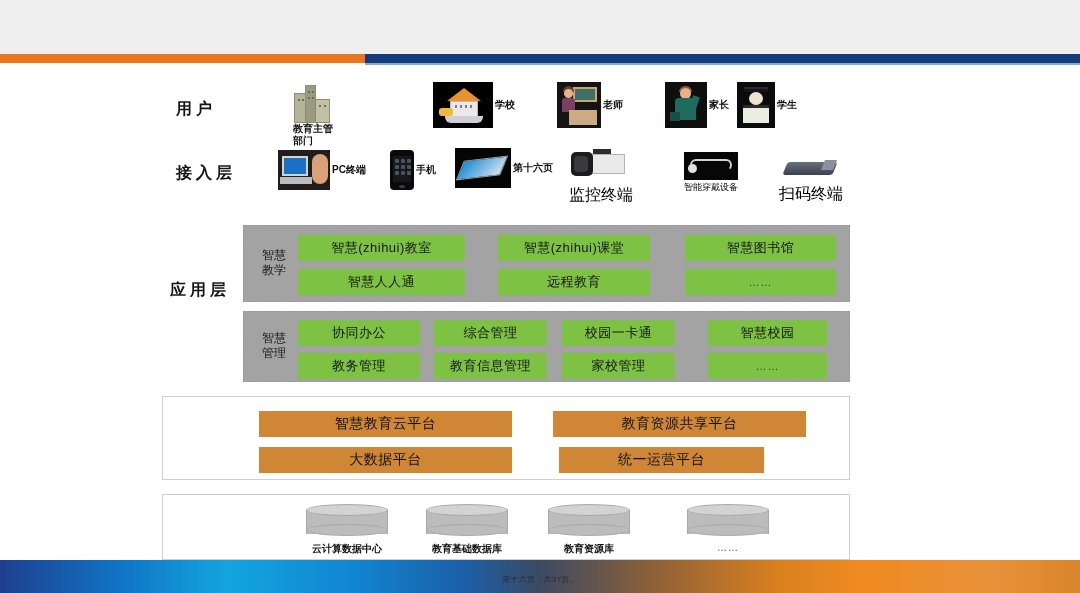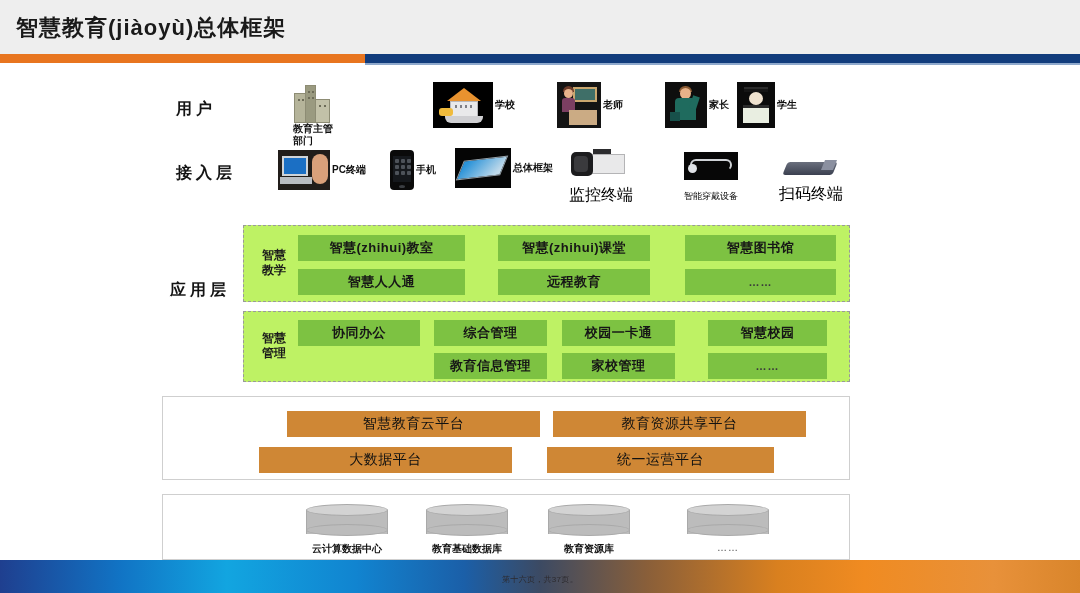--- a/index.html
+++ b/index.html
@@ -118,21 +118,21 @@
   .ic-scan { width: 56px; height: 26px; position:relative;}
   .ic-scan .bar {
     position:absolute; left:2px; top:6px; width:50px; height:13px;
     background:linear-gradient(180deg,#6a6f7d,#3b4050); border-radius:3px;
     transform: skewX(-22deg);
   }
   .ic-scan .tip { position:absolute; left:40px; top:4px; width:12px; height:10px; background:#8b90a0; transform:skewX(-22deg);}
 
   
   .dashed-group {
-    position: absolute; border: 1px dashed #9a9a9a; background: #bef264; font-weight: bold;
+    position: absolute; border: 1px dashed #9a9a9a; background: #a3a3a3;
   }
   .group-tag {
     position: absolute; font-size: 12px; color: #1a1a1a; line-height: 1.25;
     text-align: center; white-space: pre-line;
   }
   .pill {
     position: absolute; background: #7dc242; color: #161616;
     display: flex; align-items: center; justify-content: center;
     font-size: 13px; height: 26px; letter-spacing: .5px;
   }
@@ -181,21 +181,20 @@
     position:absolute; left:0; bottom:8px; width:1080px; text-align:center;
     font-size: 8px; color:#2c2a2e; letter-spacing: .3px;
   }
 </style>
 </head>
 <body>
 
 <div class="slide">
 
   <div class="header-band"></div>
-  <div class="slide-title">智慧教育(jiàoyù)总体框架</div>
   <div class="rule rule-orange"></div>
   <div class="rule rule-navy"></div>
   <div class="rule-shadow"></div>
 
   <div class="layer-label" style="left:176px; top:99px;">用户</div>
 
   <div class="node" style="left:290px; top:83px;flex-direction:column;">
     <span class="thumb ic-building">
       <i class="b1"></i>
         <i class="b2"></i>
@@ -283,39 +282,39 @@
         <span class="g" style="left:17px;top:21px;"></span>
       <span class="hb"></span>
     </span>
     <span class="cap">手机</span>
   </div>
 
   <div class="node" style="left:455px; top:148px;">
     <span class="thumb ic-tablet">
       <span class="slab"></span>
     </span>
-    <span class="cap">总体框架</span>
+    <span class="cap">第十六页</span>
   </div>
 
   <div style="position:absolute; left:556px; top:148px; width:90px;">
     <span class="thumb ic-cam" style="display:block; margin:0 auto;">
       <span class="top"></span>
         <span class="bdy"></span>
         <span class="lens"></span>
         <span class="lens2"></span>
     </span>
     <div class="cap" style="text-align:center; margin:3px 0 0 0;">监控终端</div>
   </div>
 
   <div style="position:absolute; left:668px; top:152px; width:86px;">
     <span class="thumb ic-wear" style="display:block; margin:0 auto;">
       <span class="g1"></span>
         <span class="d"></span>
     </span>
-    <div class="cap" style="text-align:center; margin:10px 0 0 0; font-size:9px;">智能穿戴设备</div>
+    <div class="cap" style="text-align:center; margin:1px 0 0 0; font-size:9px;">智能穿戴设备</div>
   </div>
 
   <div style="position:absolute; left:768px; top:156px; width:86px;">
     <span class="thumb ic-scan" style="display:block; margin:0 auto;">
       <span class="bar"></span>
         <span class="tip"></span>
     </span>
     <div class="cap" style="text-align:center; margin:2px 0 0 0;">扫码终端</div>
   </div>
 
@@ -336,32 +335,33 @@
 
   <div class="dashed-group" style="left:243px; top:311px; width:607px; height:71px;">
     <div class="group-tag" style="left:9px; top:19px; width:42px;">智慧
 管理</div>
 
     <div class="pill" style="left:54px;  top:8px;  width:122px;">协同办公</div>
     <div class="pill" style="left:190px; top:8px;  width:113px;">综合管理</div>
     <div class="pill" style="left:318px; top:8px;  width:113px;">校园一卡通</div>
     <div class="pill" style="left:464px; top:8px;  width:119px;">智慧校园</div>
 
+    <div class="pill" style="left:54px;  top:41px; width:122px;">教务管理</div>
     <div class="pill" style="left:190px; top:41px; width:113px;">教育信息管理</div>
     <div class="pill" style="left:318px; top:41px; width:113px;">家校管理</div>
     <div class="pill dots" style="left:464px; top:41px; width:119px;">……</div>
   </div>
 
   <div class="layer-label" style="left:176px; top:426px;">平台层</div>
 
   <div class="solid-group" style="left:162px; top:396px; width:688px; height:84px;">
-    <div class="bar" style="left:96px;  top:14px; width:253px;margin-left:28px;">智慧教育云平台</div>
+    <div class="bar" style="left:96px;  top:14px; width:253px;">智慧教育云平台</div>
     <div class="bar" style="left:384px; top:14px; width:253px;margin-left:6px;">教育资源共享平台</div>
     <div class="bar" style="left:96px;  top:50px; width:253px;">大数据平台</div>
-    <div class="bar" style="left:384px; top:50px; width:227px;text-align:right;">统一运营平台</div>
+    <div class="bar" style="left:396px; top:50px; width:205px;text-align:right;">统一运营平台</div>
   </div>
 
   <div class="layer-label" style="left:176px; top:517px;">数据层</div>
 
   <div class="solid-group" style="left:162px; top:494px; width:688px; height:66px;">
     <div class="db" style="left:143px; top:9px;">
       <div class="cyl">
           <div class="side"></div>
           <div class="bot"></div>
           <div class="top"></div>

